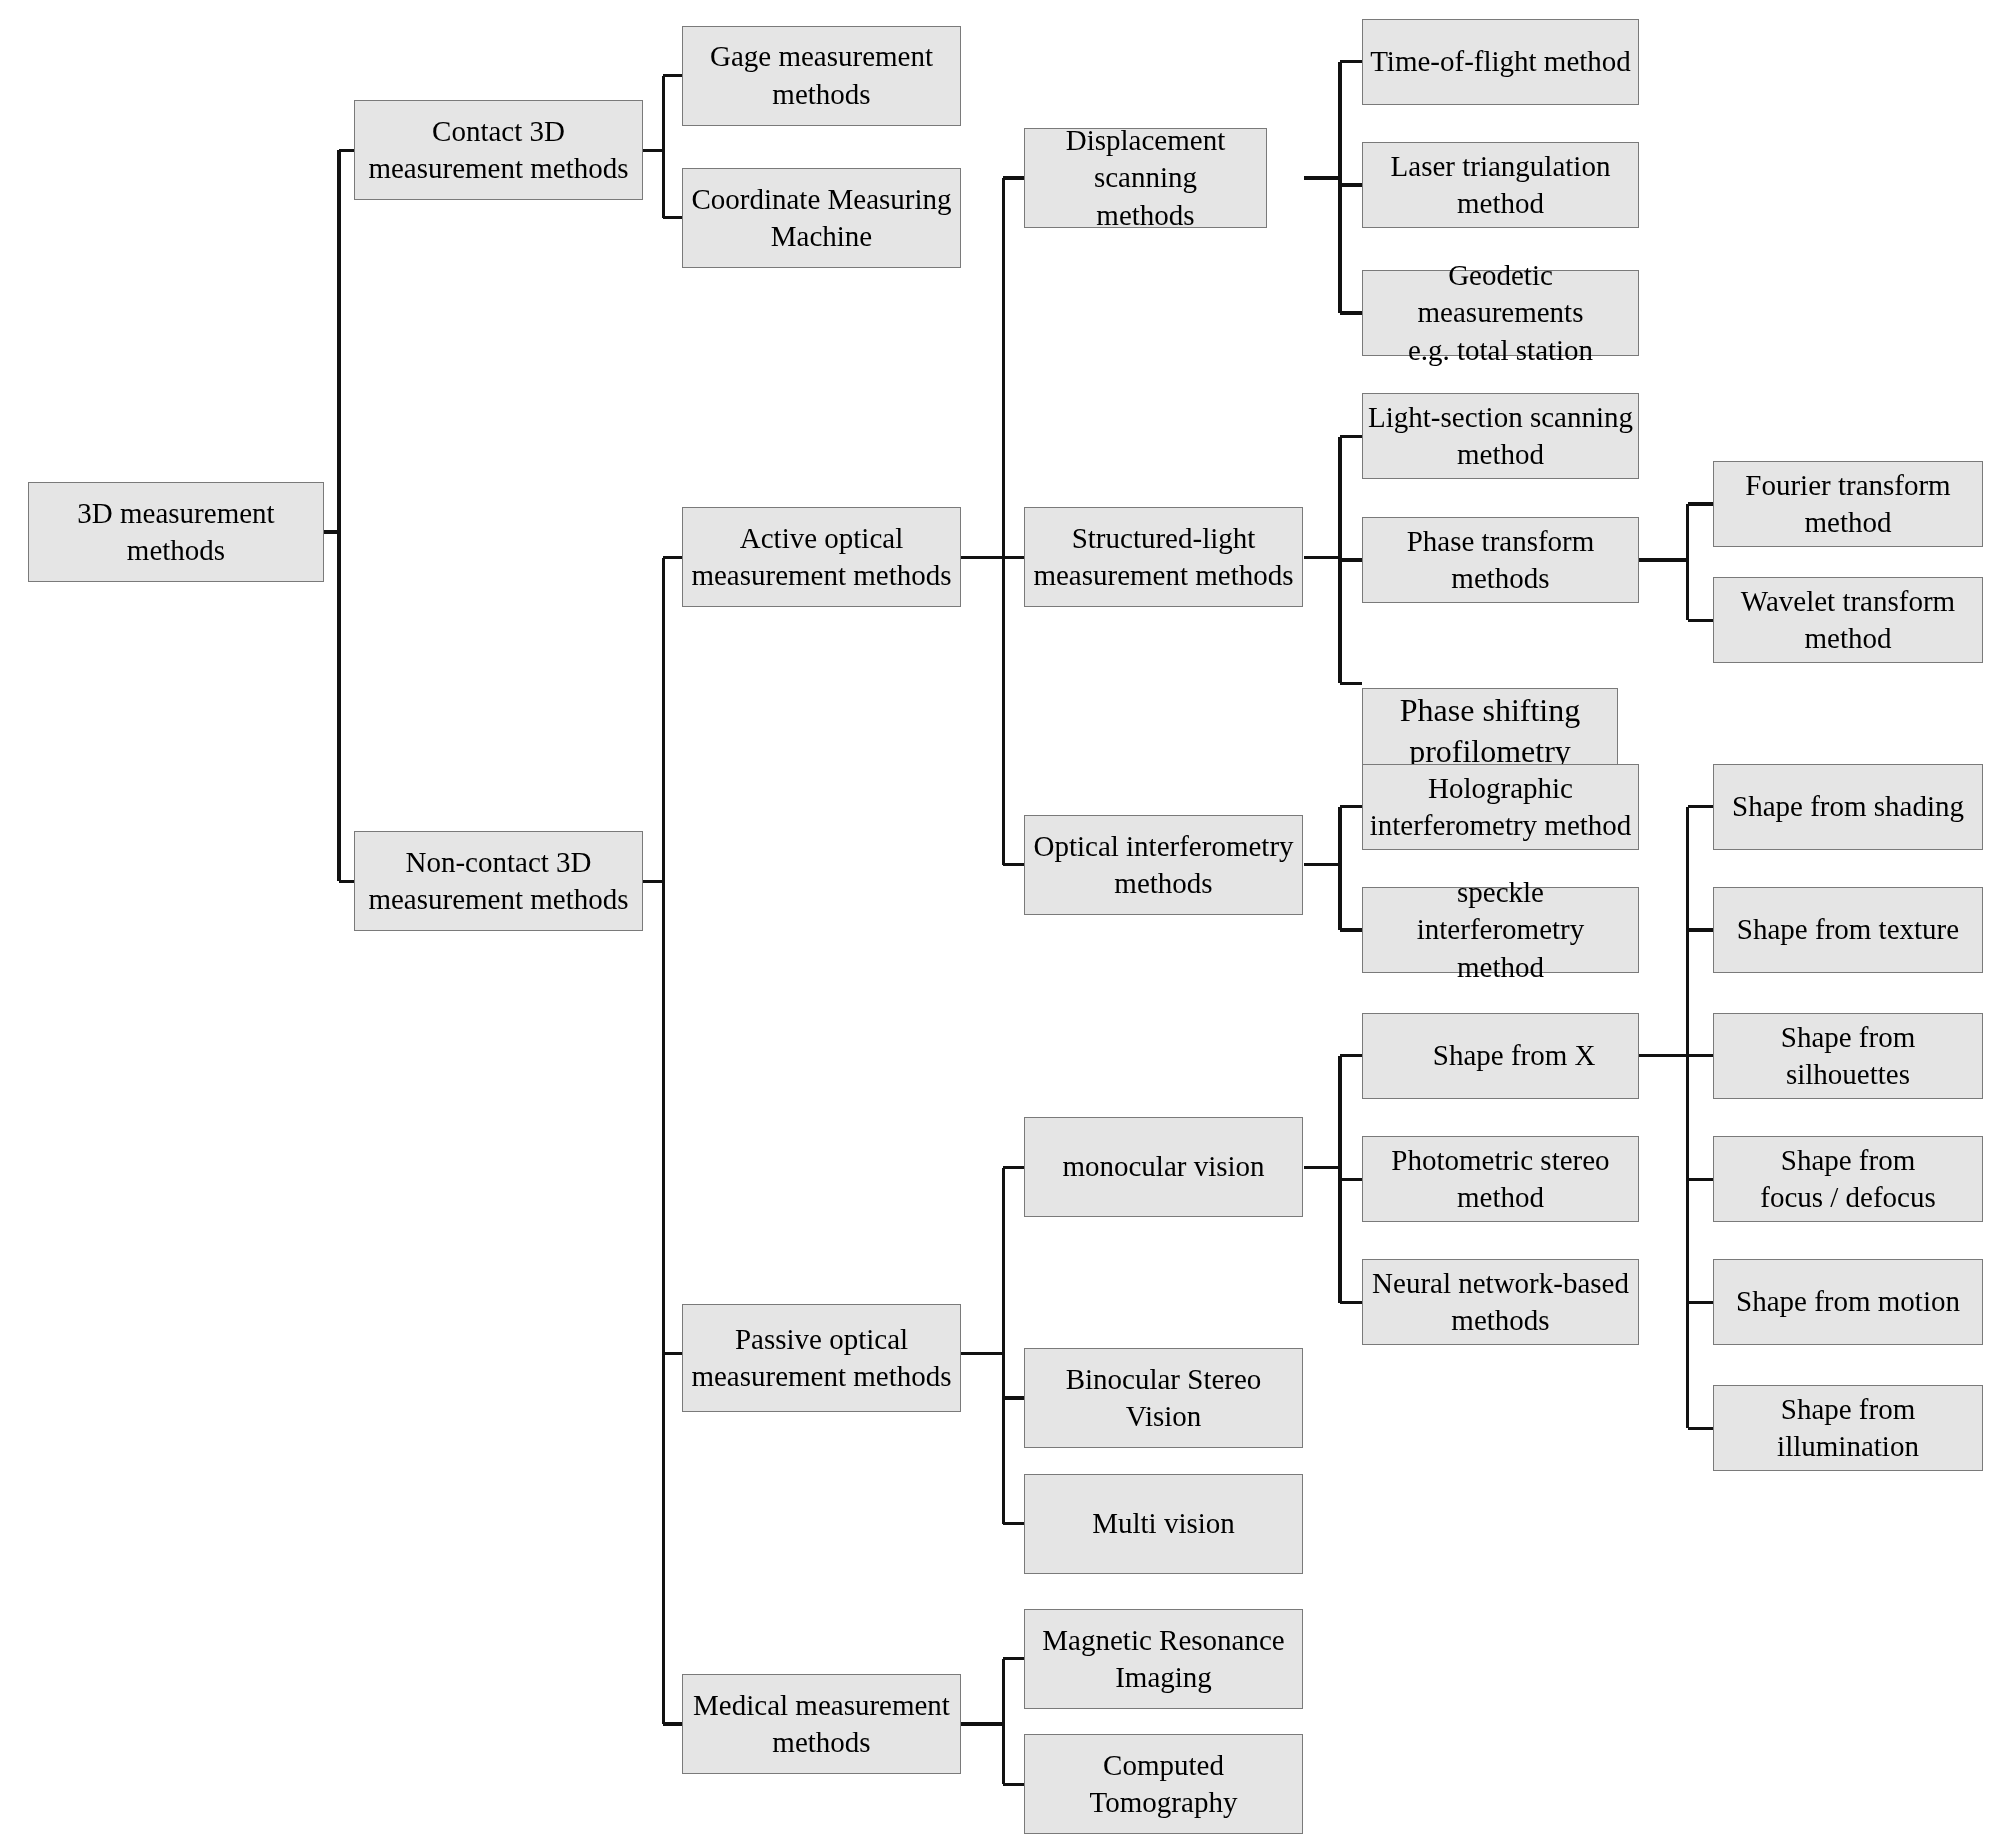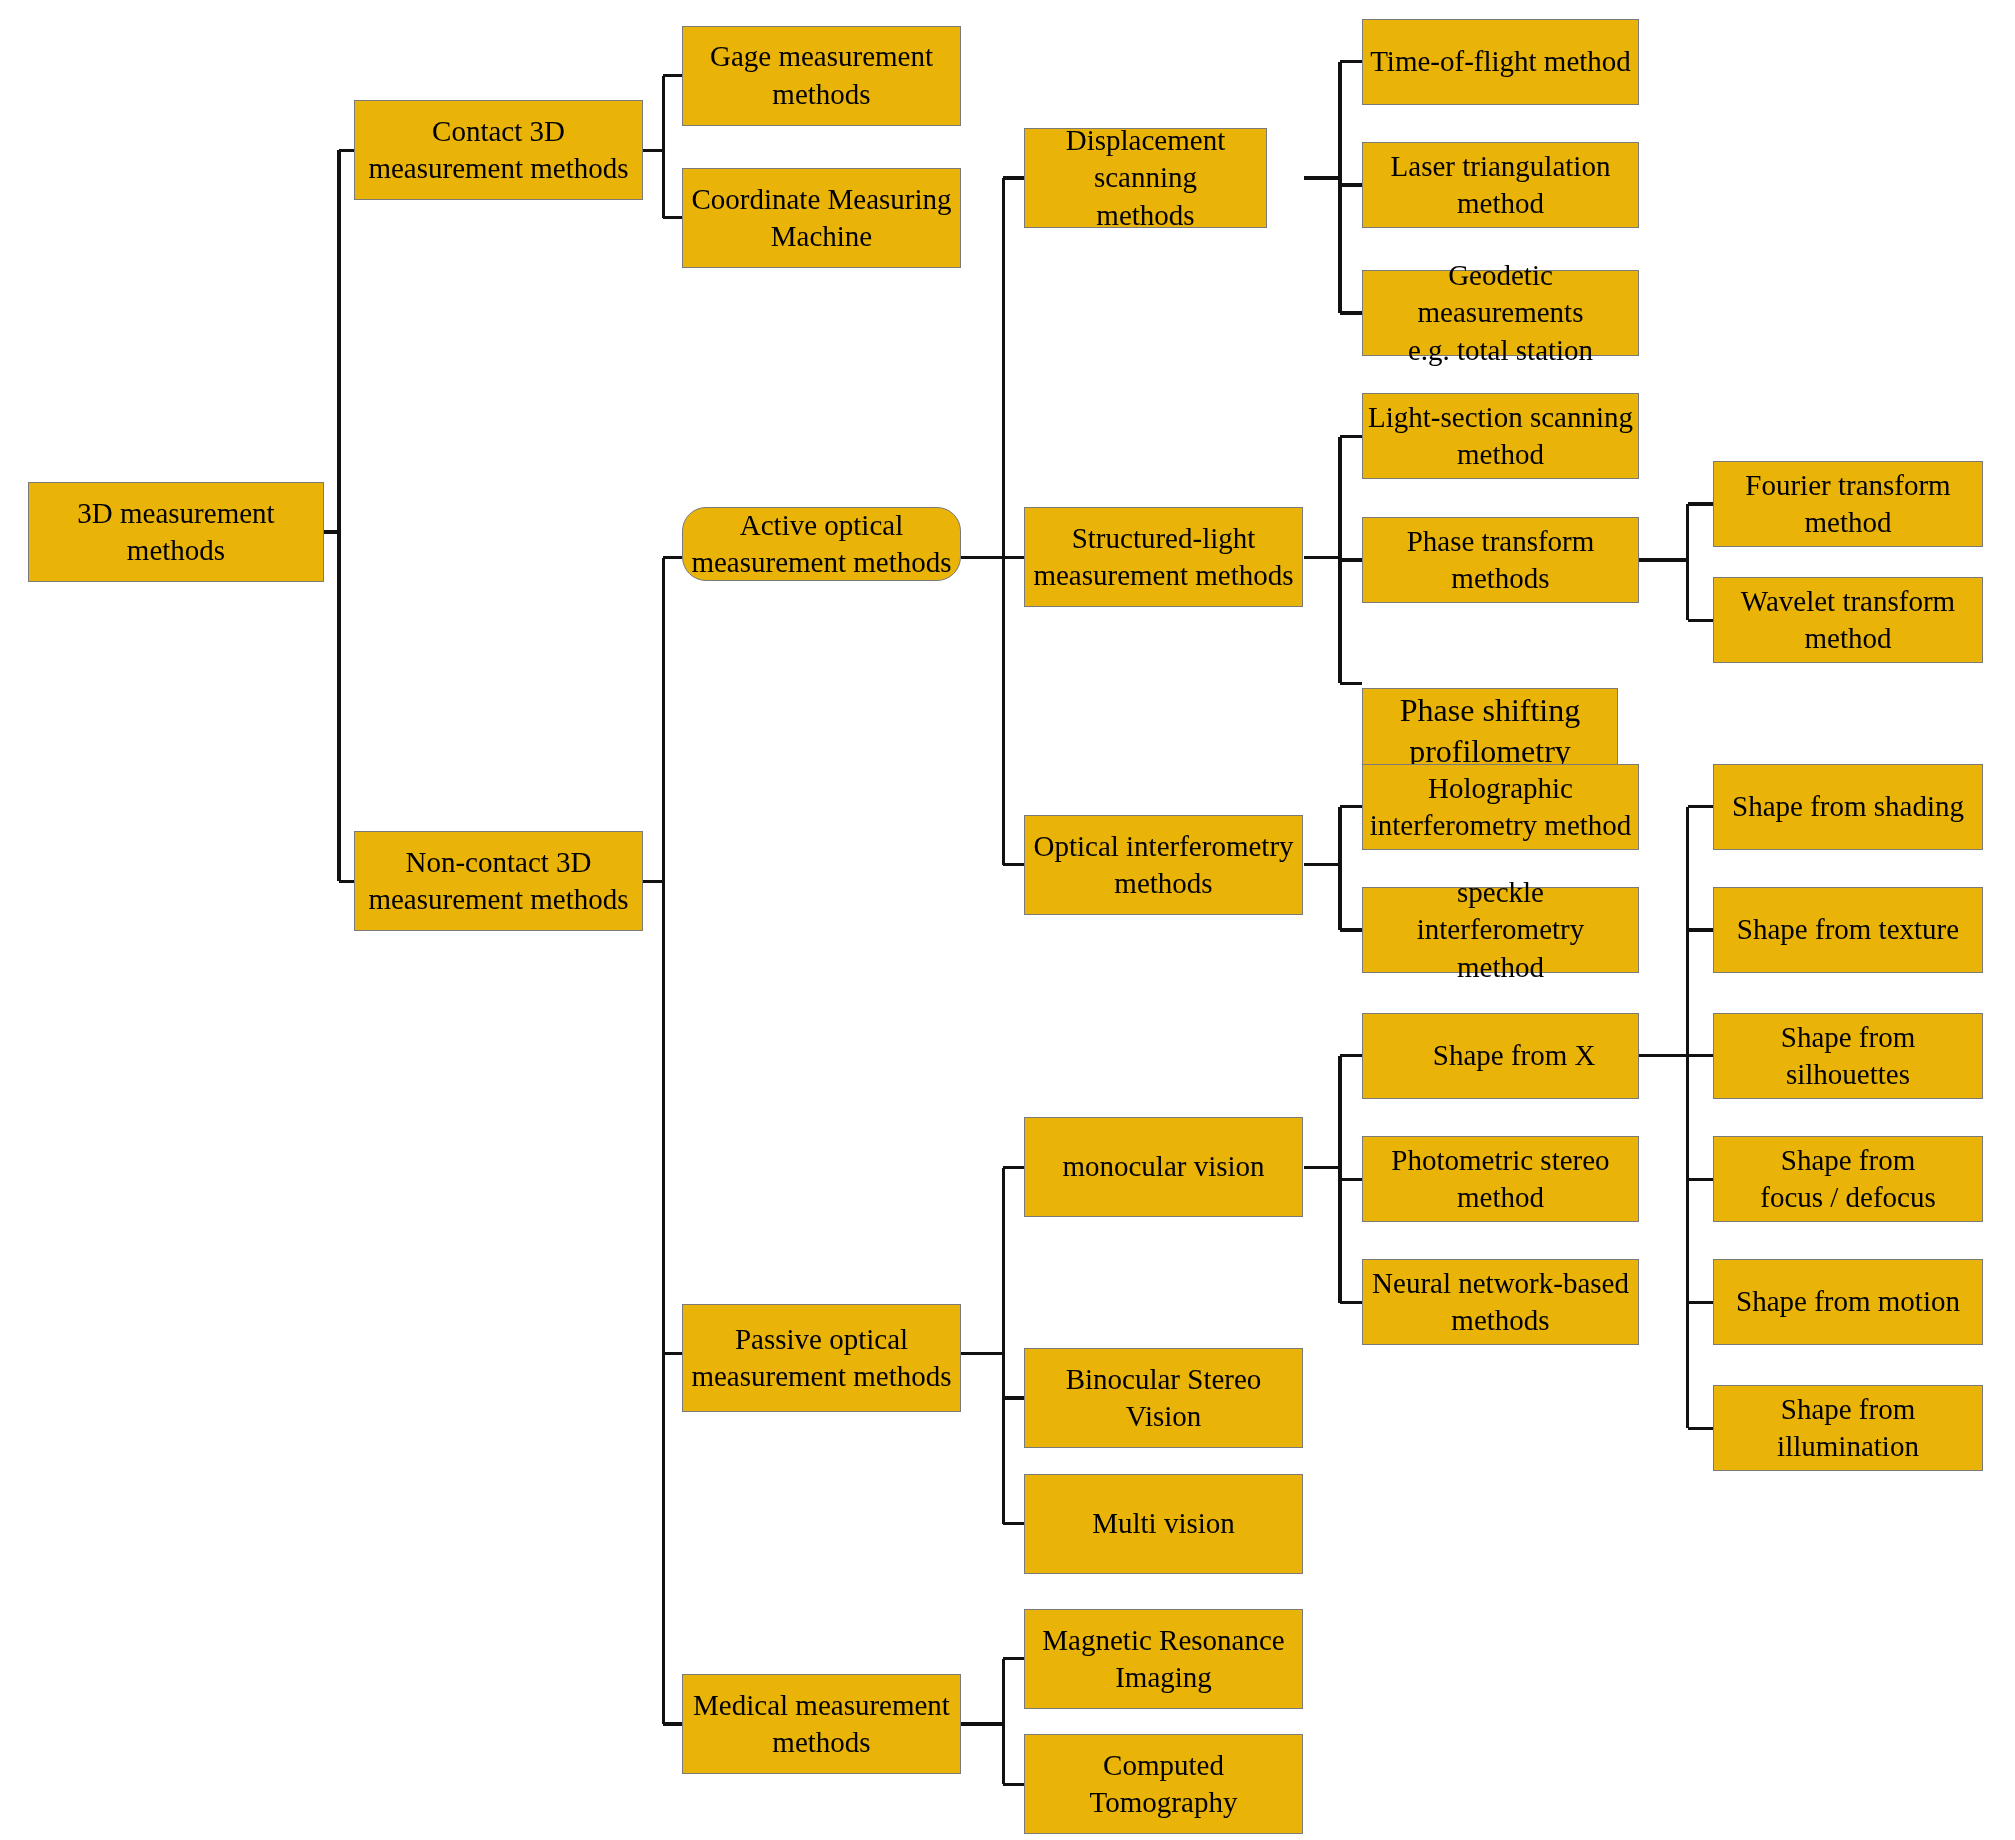--- a/index.html
+++ b/index.html
@@ -8,21 +8,21 @@
     width:2015px;
     height:1841px;
     background:#ffffff;
     font-family:"Liberation Serif","DejaVu Serif",serif;
     overflow:hidden;
   }
   #wires{position:absolute;left:0;top:0;width:2015px;height:1841px;}
   .node{
     position:absolute;
     box-sizing:border-box;
-    background:#eab308;
+    background:#e5e5e5;
     border:1.4px solid #7a7a7a;
     border-top-color:#8d8d8d;
     border-left-color:#6f6f6f;
     display:flex;
     align-items:center;
     justify-content:center;
     text-align:center;
     color:#000000;
     line-height:1.28;
     padding:1.9px 4.7px;
@@ -97,21 +97,21 @@
 <div class="node" style="left: 28px; top: 482px; width: 296px; height: 100px; font-size: 29px; border-color: rgb(122, 122, 122);"><span>3D measurement
 methods</span></div>
     <div class="node" style="left: 354px; top: 100px; width: 289px; height: 100px; font-size: 29px; border-color: rgb(122, 122, 122);"><span>Contact 3D
 measurement methods</span></div>
     <div class="node" style="left: 354px; top: 831px; width: 289px; height: 100px; font-size: 29px; border-color: rgb(122, 122, 122);"><span>Non-contact 3D
 measurement methods</span></div>
     <div class="node" style="left: 682px; top: 25.6px; width: 279px; height: 100px; font-size: 29px; border-color: rgb(122, 122, 122);"><span>Gage measurement
 methods</span></div>
     <div class="node" style="left: 682px; top: 168px; width: 279px; height: 100px; font-size: 29px; border-color: rgb(122, 122, 122);"><span>Coordinate Measuring
 Machine</span></div>
-    <div class="node" style="left: 682px; top: 507px; width: 279px; height: 74px; font-size: 29px; border-color: rgb(122, 122, 122); border-radius: 24px;"><span>Active optical
+    <div class="node" style="left: 682px; top: 507px; width: 279px; height: 100px; font-size: 29px; border-color: rgb(122, 122, 122);"><span>Active optical
 measurement methods</span></div>
     <div class="node" style="left: 682px; top: 1304px; width: 279px; height: 108px; font-size: 29px; border-color: rgb(122, 122, 122);"><span>Passive optical
 measurement methods</span></div>
     <div class="node" style="left: 682px; top: 1674px; width: 279px; height: 100px; font-size: 29px; border-color: rgb(122, 122, 122);"><span>Medical measurement
 methods</span></div>
     <div class="node" style="left: 1024px; top: 128px; width: 243px; height: 100px; font-size: 29px; border-color: rgb(122, 122, 122); justify-content: flex-end;"><span>Displacement scanning
 methods</span></div>
     <div class="node" style="left: 1024px; top: 507px; width: 279px; height: 100px; font-size: 29px; border-color: rgb(122, 122, 122);"><span>Structured-light
 measurement methods</span></div>
     <div class="node" style="left: 1024px; top: 815px; width: 279px; height: 100px; font-size: 29px; border-color: rgb(122, 122, 122);"><span>Optical interferometry

